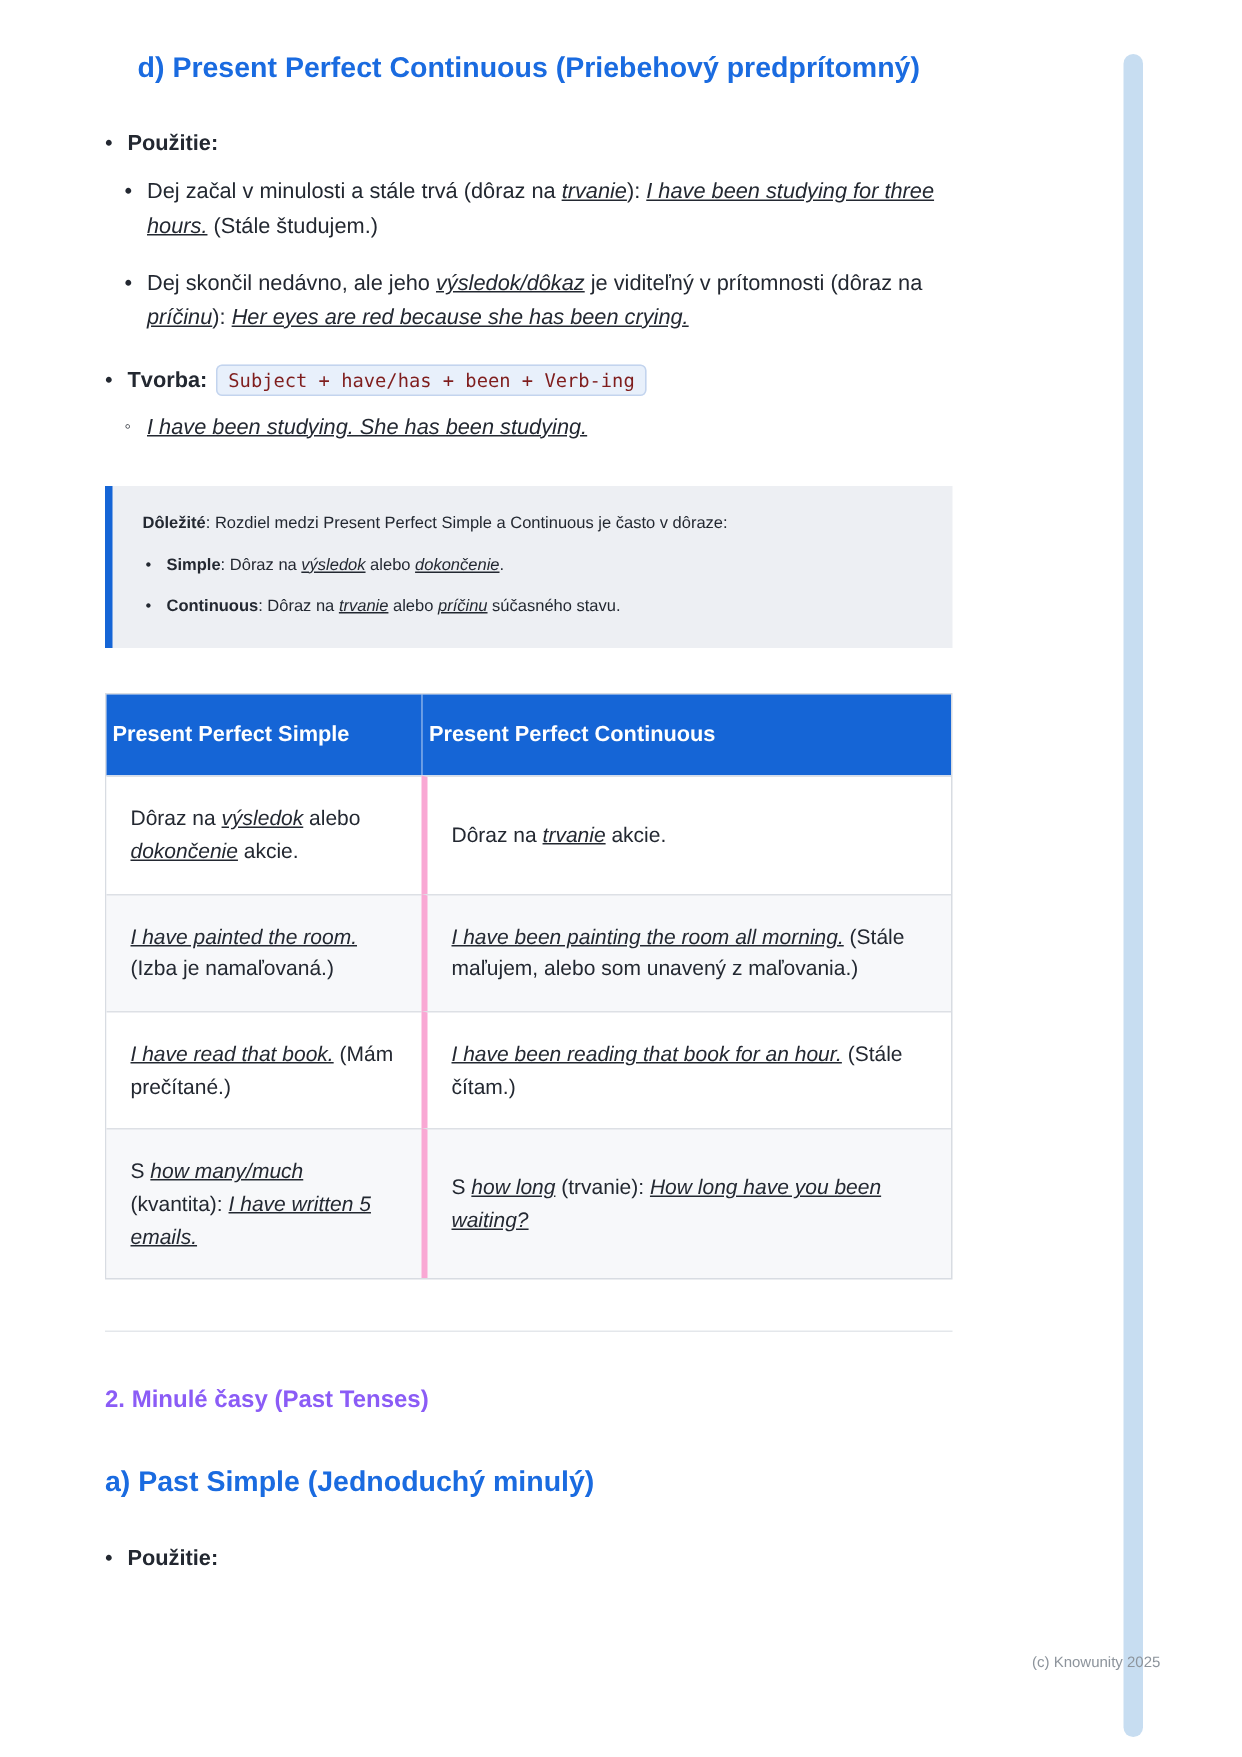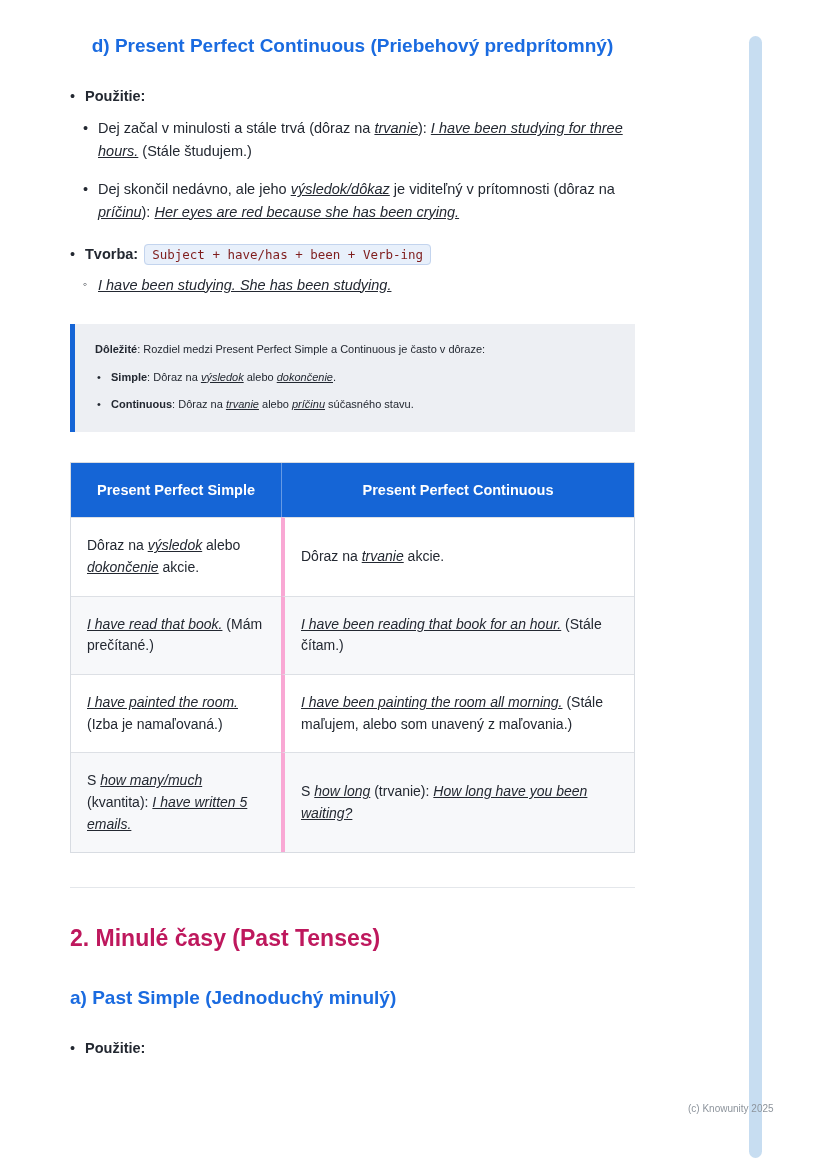--- a/index.html
+++ b/index.html
@@ -8,21 +8,21 @@
     background:#ffffff;
     font-family:"Liberation Sans","DejaVu Sans",sans-serif;
     color:#232831;
     position:relative;
     overflow:hidden;
   }
   .content { position:absolute; left:70px; top:34px; width:565px; }
 
   
   .h-sub { color:#1a6be0; font-size:19px; font-weight:700; line-height:1.3; }
-  .h-main { color:#be185d; font-size:23px; font-weight:700; line-height:1.3; }
+  .h-main { color:#8b5cf6; font-size:16px; font-weight:700; line-height:1.3; }
   .h-d { margin-bottom:26px;text-align:center; }
 
   
   .rb { font-weight:700; }
   .ri { font-style:italic;text-decoration:underline; }
   .rc {
     font-family:"DejaVu Sans Mono","Liberation Mono",monospace;
     font-size:12.5px;
     background:#e8f0fb;
     border:1px solid #c3d4ee;
@@ -66,21 +66,21 @@
     border-spacing:0;
     font-size:14px;
     line-height:1.55;
     border:1px solid #d8dce2;
   }
   table.cmp th {
     background:#1565d6;
     color:#ffffff;
     font-weight:700;
     font-size:14.5px;
-    text-align:center;
+    text-align:left;
     padding:16px 4px;
     vertical-align:middle;
   }
   table.cmp th + th { border-left:1px solid rgba(255,255,255,0.35); }
   table.cmp td {
     padding:17px 16px;
     vertical-align:middle;
     border-top:1px solid #dde0e5;
     background:#ffffff;
   }
@@ -172,26 +172,26 @@
         <th>Present Perfect Simple</th>
         <th>Present Perfect Continuous</th>
       </tr>
     </thead>
     <tbody>
         <tr>
           <td><span>Dôraz na </span><span class="ri">výsledok</span><span> alebo </span><span class="ri">dokončenie</span><span> akcie.</span></td>
           <td><span>Dôraz na </span><span class="ri">trvanie</span><span> akcie.</span></td>
         </tr>
         <tr>
+          <td><span class="ri">I have painted the room.</span><span> (Izba je namaľovaná.)</span></td>
+          <td><span class="ri">I have been painting the room all morning.</span><span> (Stále maľujem, alebo som unavený z maľovania.)</span></td>
+        </tr>
+        <tr>
           <td><span class="ri">I have read that book.</span><span> (Mám prečítané.)</span></td>
           <td><span class="ri">I have been reading that book for an hour.</span><span> (Stále čítam.)</span></td>
-        </tr>
-        <tr>
-          <td><span class="ri">I have painted the room.</span><span> (Izba je namaľovaná.)</span></td>
-          <td><span class="ri">I have been painting the room all morning.</span><span> (Stále maľujem, alebo som unavený z maľovania.)</span></td>
         </tr>
         <tr>
           <td><span>S </span><span class="ri">how many/much</span><span> (kvantita): </span><span class="ri">I have written 5 emails.</span></td>
           <td><span>S </span><span class="ri">how long</span><span> (trvanie): </span><span class="ri">How long have you been waiting?</span></td>
         </tr>
       </tbody>
   </table>
 
   <hr class="divider">
 

